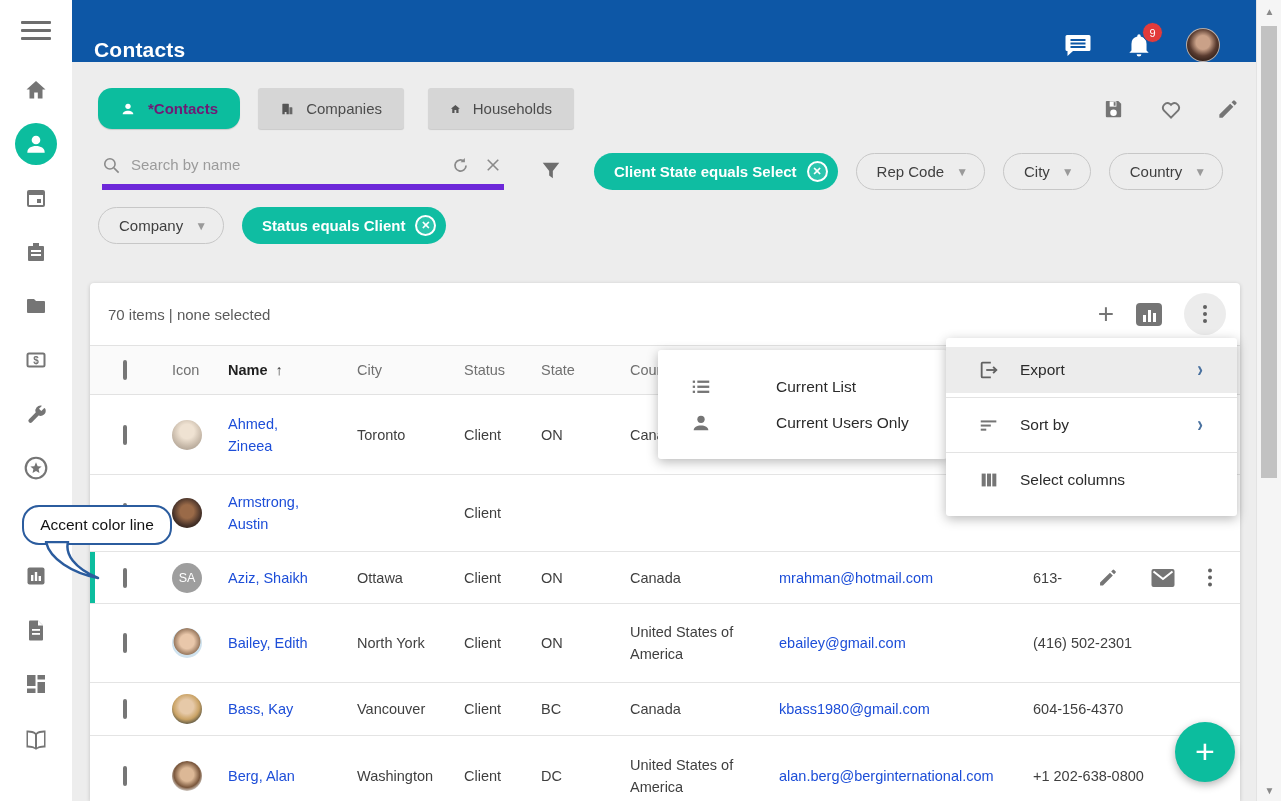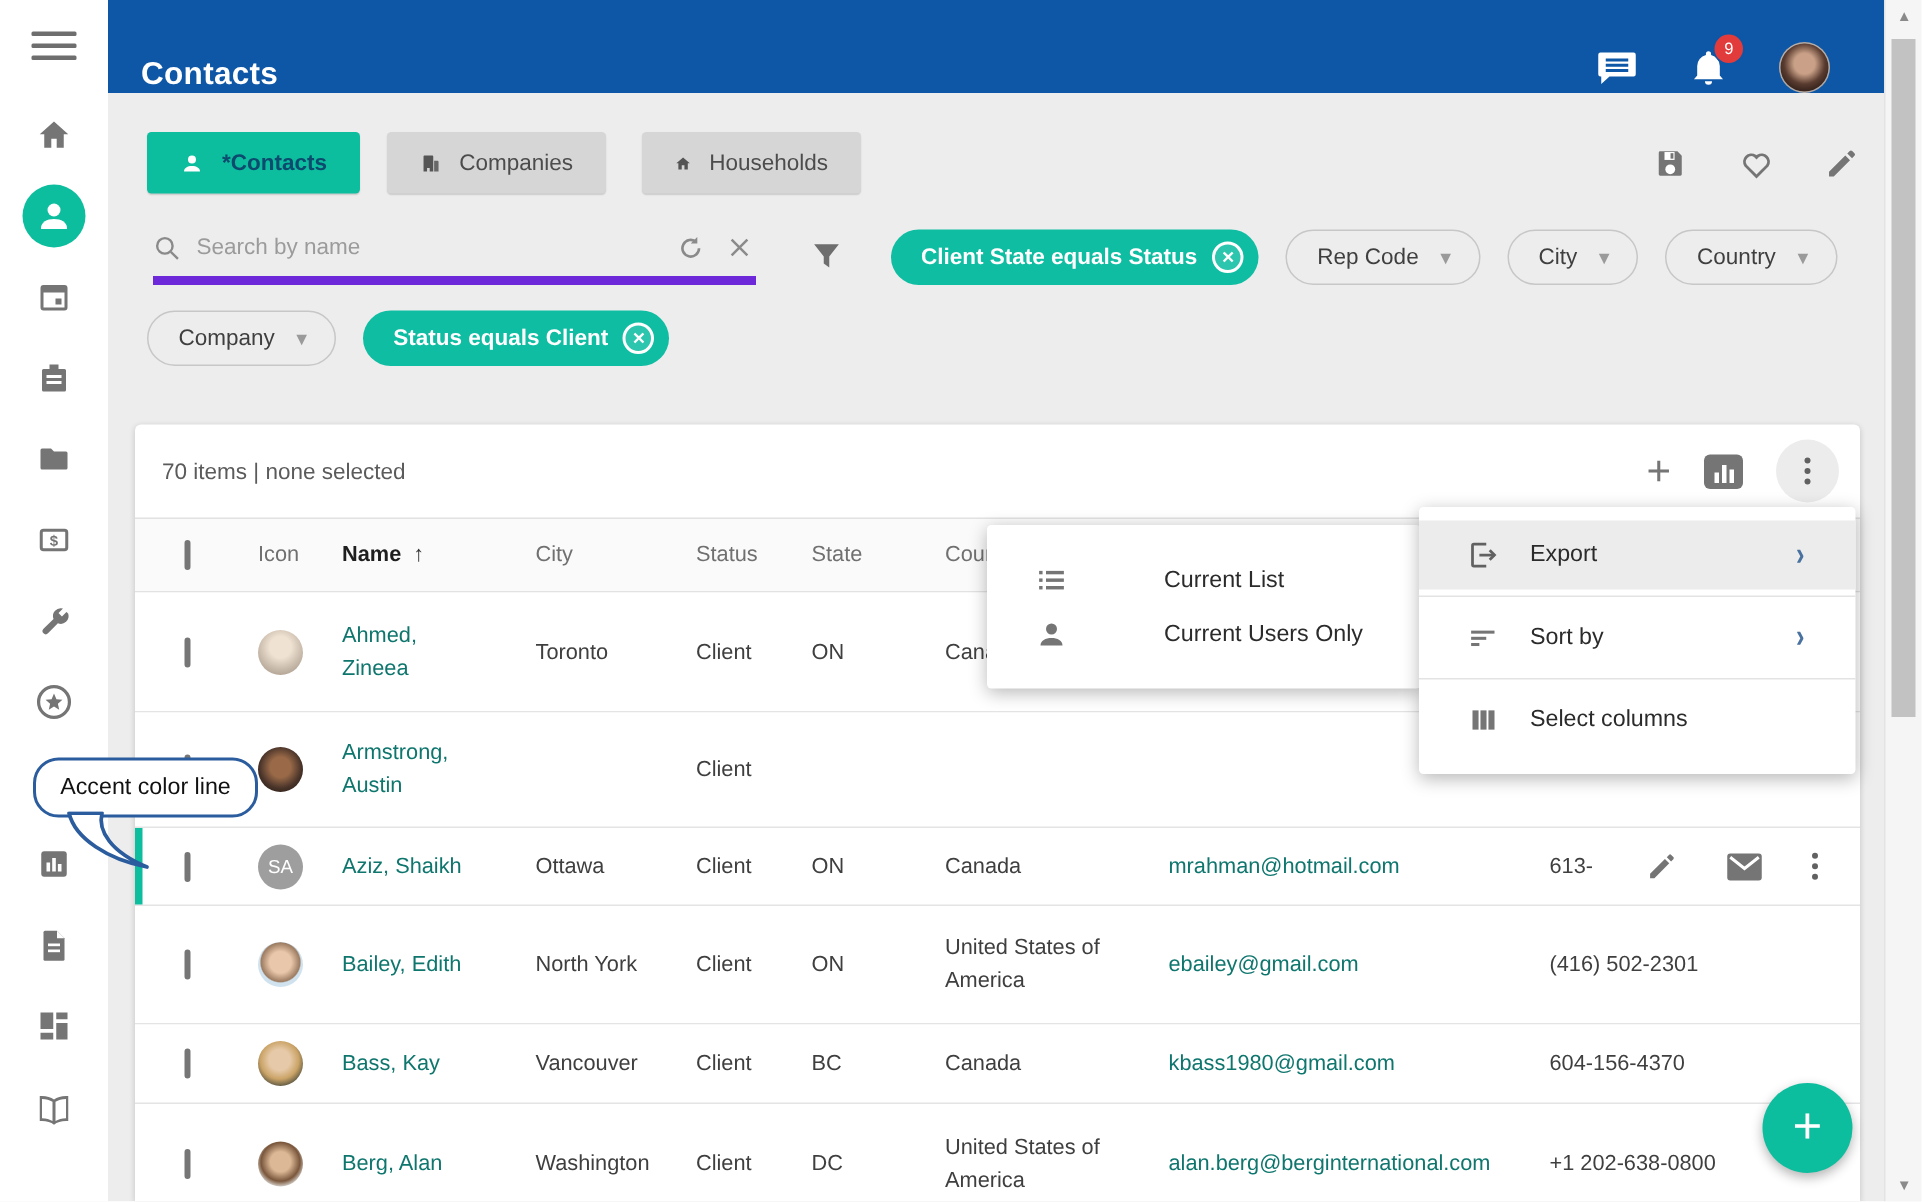--- a/index.html
+++ b/index.html
@@ -21,21 +21,21 @@
   .avatar-top { width:34px; height:34px; border-radius:50%; background:radial-gradient(circle at 50% 42%, #caa188 28%, #5a3c30 55%, #241712 85%); border:1px solid rgba(255,255,255,.6); }
 
   
   .scrollcol { position:absolute; right:0; top:0; width:25px; height:801px; background:#f5f5f5; z-index:40; border-left:1px solid #e3e3e3; }
   .scroll-arrow { position:absolute; left:0; width:25px; height:22px; display:flex; align-items:center; justify-content:center; color:#8a8a8a; font-size:10px; }
   .scroll-thumb { position:absolute; left:4px; top:26px; width:16px; height:452px; background:#c2c2c2; }
 
   
   .tabs { position:absolute; left:98px; top:88px; display:flex; z-index:4; }
   .tabbtn { height:41px; background:#d6d6d6; border-radius:3px; display:flex; align-items:center; gap:12px; padding:0 22px; color:#4c4c4c; font-size:15px; cursor:pointer; box-shadow:0 1px 1px rgba(0,0,0,.15); }
-  .tabbtn.active { background:#0cbd9e; color:#0c4a6e; font-weight:bold; }
+  .tabbtn.active { background:#0cbd9e; color:#701a75; font-weight:bold;border-radius:14px; }
   .tab-contacts { width:142px; margin-right:18px; }
   .tab-companies { width:146px; margin-right:24px; }
   .tab-households { width:146px; margin-right:25px; }
   .tab-users { width:105px; }
 
   .page-actions { position:absolute; right:42px; top:98px; display:flex; gap:34px; z-index:4; }
   .page-actions .ic { width:23px; height:23px; cursor:pointer; }
 
   
   .searchbar { position:absolute; left:102px; top:156px; width:402px; height:34px; z-index:4; border-bottom:6px solid #6d28d9; display:flex; align-items:flex-start; }
@@ -65,21 +65,21 @@
   .chart-btn i { width:3px; background:#fff; display:block; }
   .plus-icon { font-size:28px; color:#757575; font-weight:300; cursor:pointer; line-height:20px; }
 
   .tgrid { display:grid; grid-template-columns:49px 56px 129px 107px 77px 89px 149px 254px auto; padding-left:33px; align-items:center; }
   .thead { height:50px; background:#fafafa; border-top:1px solid #e2e2e2; border-bottom:1px solid #e2e2e2; color:#707070; font-size:14.5px; }
   .thead .sorted { color:#1f1f1f; font-weight:bold; }
   .sort-arrow { color:#333; font-weight:normal; margin-left:8px; }
   .row { border-bottom:1px solid #e4e4e4; position:relative; background:#fff; font-size:14.5px; color:#3f3f3f; }
   .r80{height:80px} .r78{height:77px} .r52{height:52px} .r79{height:79px} .r53{height:53px} .r81{height:81px}
   .cbx { width:19px; height:19px; border:2px solid #767676; border-radius:2px; background:#fff; cursor:pointer; }
-  .name a, .email a { color:#0f766e; text-decoration:none; cursor:pointer; }
+  .name a, .email a { color:#1d4ed8; text-decoration:none; cursor:pointer; }
   .name span { display:block; line-height:22px; }
   .country { line-height:22px; padding-right:28px; }
   .rowavatar { width:30px; height:30px; border-radius:50%; display:flex; align-items:center; justify-content:center; }
   .av-initials { background:#9e9e9e; color:#fff; font-size:12.5px; }
   .av-ahmed { background:radial-gradient(circle at 50% 38%, #efe2d2 30%, #cabcac 60%, #a79a8c 90%); }
   .av-armstrong { background:radial-gradient(circle at 50% 45%, #9a6a48 30%, #4a342a 62%, #22180f 90%); }
   .av-bailey { background:radial-gradient(circle at 50% 45%, #e9c7aa 32%, #9c7c62 58%, #cfe2ee 62%); }
   .av-bass { background:radial-gradient(circle at 48% 42%, #e6c9a8 30%, #caa366 55%, #494a3e 80%); }
   .av-berg { background:radial-gradient(circle at 50% 45%, #dcb896 30%, #7a573c 58%, #d8d3ce 75%); }
   .accent-line { position:absolute; left:0; top:0; width:5px; height:100%; background:#0cbd9e; }
@@ -298,21 +298,21 @@
     </div>
   </div>
   <div class="funnel">
     <svg width="22" height="22" viewBox="0 0 24 24">
         <path fill="#6e6e6e" d="M3 3h18l-7 9v8l-4-3v-5z"></path>
       </svg>
   </div>
 
   <div class="chiprow1">
     <div class="chip chip-filter">
-      <span>Client State equals Status</span>
+      <span>Client State equals Select</span>
       <span class="chip-x">✕</span>
     </div>
     <div class="chip chip-dd">
       <span>Rep Code</span>
       <span class="chip-caret">▼</span>
     </div>
     <div class="chip chip-dd">
       <span>City</span>
       <span class="chip-caret">▼</span>
     </div>

